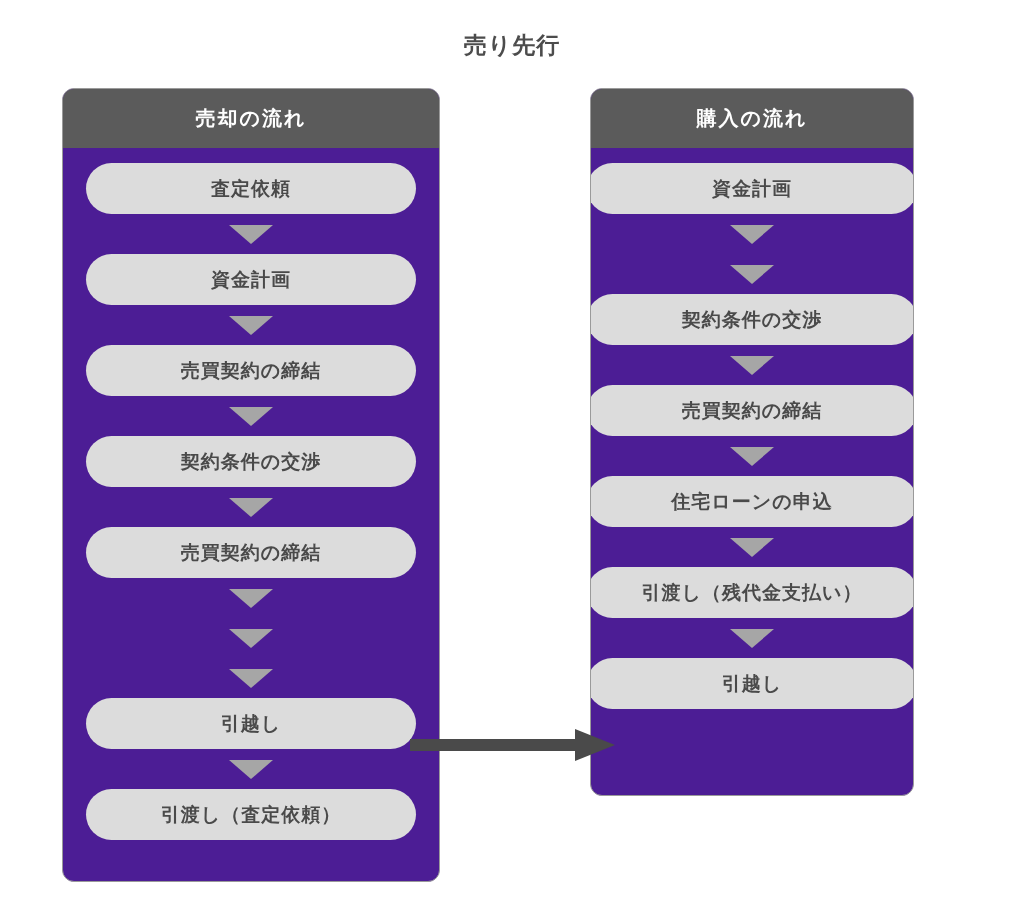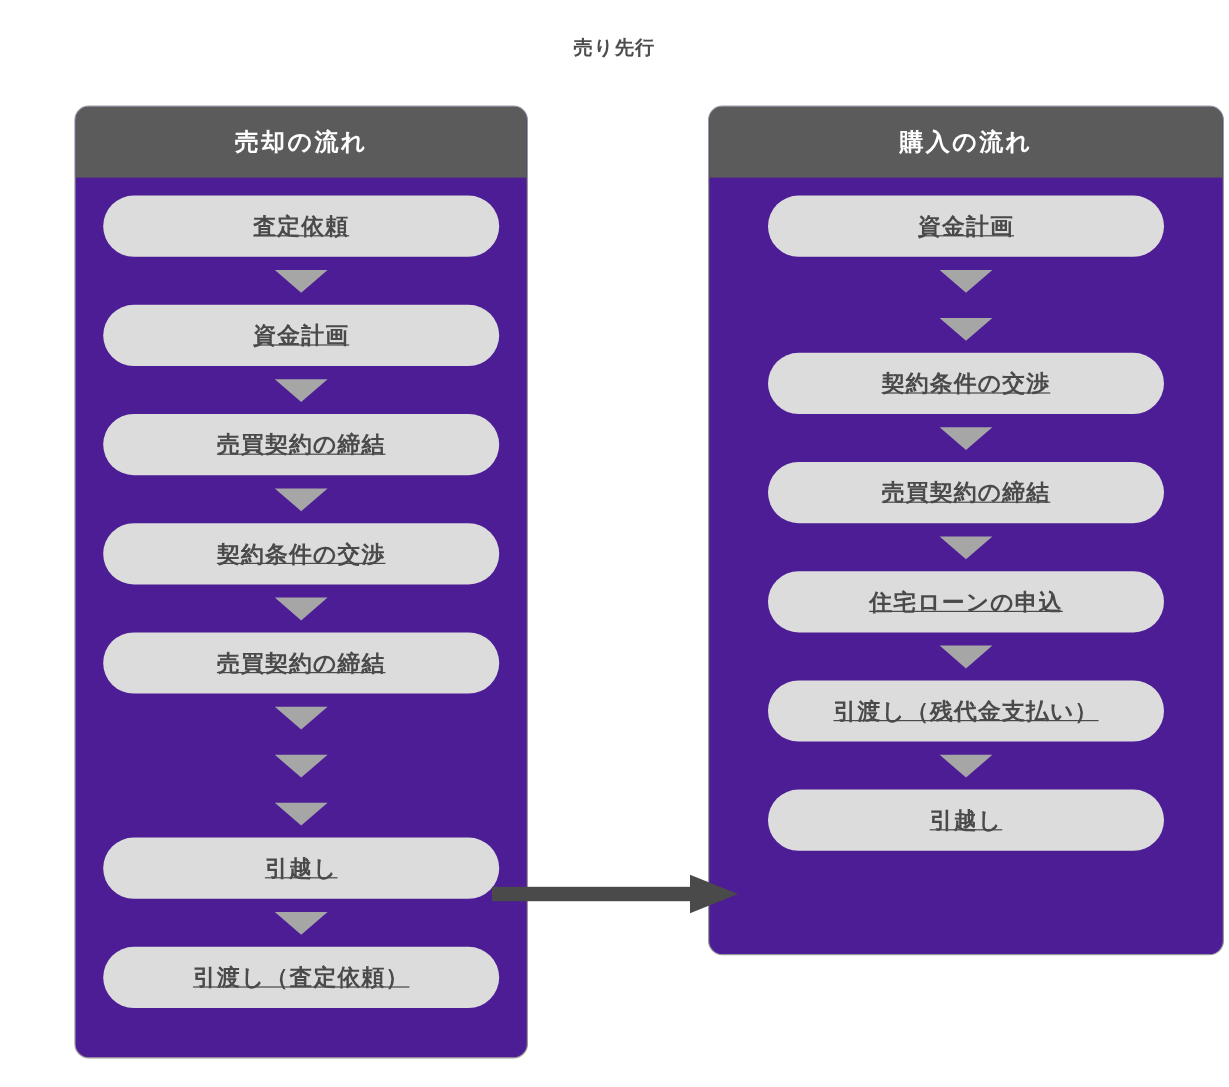--- a/index.html
+++ b/index.html
@@ -22,21 +22,21 @@
     height: 906px;
   }
 
   
   .chart-title {
     position: absolute;
     left: 0;
     top: 30px;
     width: 1024px;
     text-align: center;
-    font-size: 16px;
+    font-size: 23px;
     font-weight: 700;
     color: #4c4c4c;
     letter-spacing: 1px;
   }
 
   
   .column {
     position: absolute;
     border: 1px solid #9a9a9a;
     border-radius: 12px;
@@ -46,21 +46,21 @@
   }
   .column-sell {
     left: 62px;
     top: 88px;
     width: 378px;
     height: 794px;
   }
   .column-buy {
     left: 590px;
     top: 88px;
-    width: 430px;
+    width: 324px;
     height: 708px;
   }
 
   .column-header {
     height: 59px;
     background: #5b5b5b;
     color: #ffffff;
     font-size: 20px;
     font-weight: 700;
     letter-spacing: 2px;
@@ -89,21 +89,20 @@
     background: #dcdcdc;
     color: #4a4a4a;
     font-size: 19px;
     font-weight: 700;
     letter-spacing: 1px;
     display: flex;
     align-items: center;
     justify-content: center;
     box-sizing: border-box;
     white-space: nowrap;
-    text-decoration: underline;
   }
 
   .arrow-down {
     width: 0;
     height: 0;
     border-left: 22px solid transparent;
     border-right: 22px solid transparent;
     border-top: 19px solid #a6a6a6;
     margin: 11px 0 10px 0;
   }

